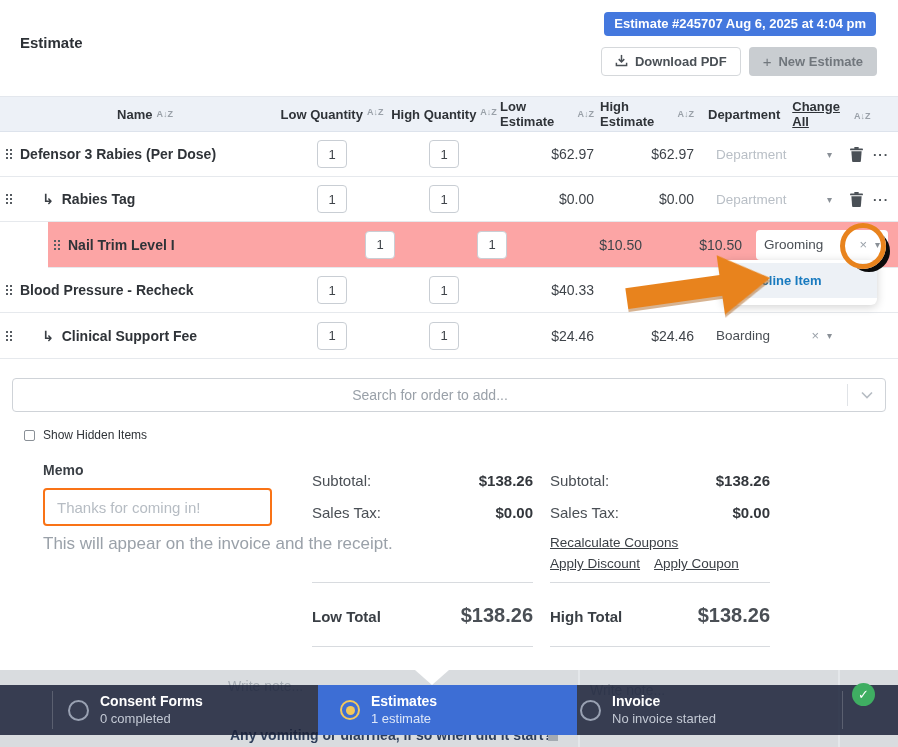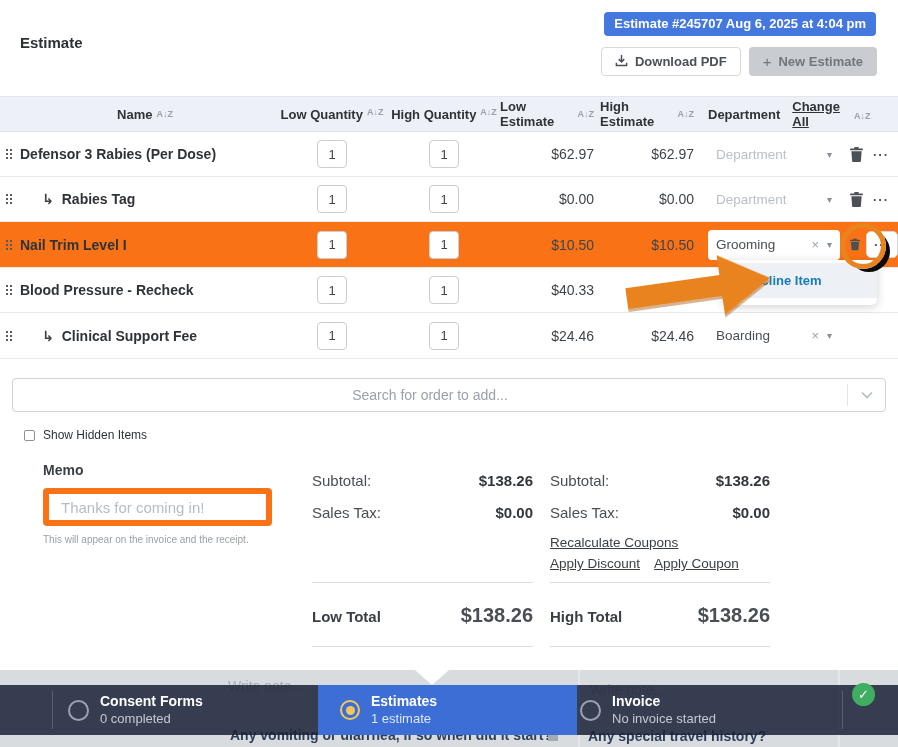--- a/index.html
+++ b/index.html
@@ -15,21 +15,21 @@
   .btn { display:inline-flex; align-items:center; gap:7px; height:29px; padding:0 13px; font-size:13px; font-weight:bold; border-radius:4px; border:1px solid transparent; cursor:pointer; }
   .btn-outline { background:#fff; border-color:#d5d8db; color:#4a5056; }
   .btn-disabled { background:#c9cdd1; color:#70767c; }
   .plus-glyph { font-size:15px; font-weight:normal; }
 
   
   .tbl { position:absolute; left:0; top:96px; width:898px; }
   .tr { display:grid; grid-template-columns:16px 260px 112px 112px 100px 100px 150px 48px; align-items:center; }
   .thead { height:36px; background:#edf1f7; border-top:1px solid #e3e7ed; border-bottom:1px solid #dde3ec; font-size:13px; font-weight:bold; color:#2f3338; }
   .row { height:45px; border-bottom:1px solid #e6e9ed; background:#fff; font-size:14px; }
-  .row-alt { background:#f97316; }
+  .row-alt { background:#fca5a5;margin-left:48px; }
   .az { font-size:9px; color:#9aa1a9; font-weight:bold; white-space:nowrap; margin-left:4px; }
   .th-name { grid-column:2; display:flex; align-items:center; justify-content:center; padding-left:4px; padding-right:6px; }
   .th-center { display:flex; justify-content:center; }
   .th-right { display:flex; align-items:center; justify-content:flex-end; padding-right:6px; }
   .th-dept { display:flex; align-items:center; gap:12px; padding-left:8px; }
   .change-all { text-decoration:underline; cursor:pointer; }
   .drag { width:8px; height:12px; margin-left:5px; background-image:radial-gradient(#565b61 1.1px, transparent 1.3px); background-size:4px 4px; cursor:grab; }
   .name-cell { font-weight:bold; color:#2f3338; padding-left:4px; display:flex; align-items:center; gap:8px; }
   .sub-arrow { font-weight:bold; color:#3a3f45; margin-left:22px; }
   .qty-cell { display:flex; justify-content:center; }
@@ -59,23 +59,23 @@
   
   .search-wrap { position:absolute; left:12px; top:378px; width:874px; height:34px; border:1px solid #cfd3d8; border-radius:4px; background:#fff; display:flex; align-items:center; }
   .search-input { flex:1; border:none; outline:none; height:100%; text-align:center; font-size:14px; color:#3f444a; font-family:inherit; background:transparent; }
   .search-input::placeholder { color:#9aa1a9; }
   .search-caret { width:38px; height:22px; border-left:1px solid #e0e3e7; display:flex; align-items:center; justify-content:center; color:#b6bcc3; cursor:pointer; }
   .chk-row { position:absolute; left:24px; top:428px; display:flex; align-items:center; gap:8px; font-size:12px; color:#2f3338; }
   .chk { width:11px; height:11px; border:1px solid #8a9097; border-radius:2px; background:#fff; cursor:pointer; }
 
   
   .memo-label { position:absolute; left:43px; top:462px; font-size:14px; font-weight:bold; color:#3a3f45; }
-  .memo-input { position:absolute; left:43px; top:488px; width:229px; height:38px; border:6px solid #f97316; border-radius:4px; padding:0 12px; font-size:15px; font-family:inherit; color:#3f444a; }
+  .memo-input { position:absolute; left:43px; top:488px; width:229px; height:38px; border:2px solid #f97316; border-radius:4px; padding:0 12px; font-size:15px; font-family:inherit; color:#3f444a; }
   .memo-input::placeholder { color:#b6bcc3; }
-  .memo-helper { position:absolute; left:43px; top:534px; font-size:10px; color:#9aa1a9; }
+  .memo-helper { position:absolute; left:43px; top:534px; font-size:17px; color:#9aa1a9; }
 
   
   .col-mid { position:absolute; left:312px; width:221px; top:0; }
   .col-right { position:absolute; left:550px; width:220px; top:0; }
   .tot-row { position:absolute; left:0; right:0; display:flex; justify-content:space-between; align-items:baseline; }
   .tot-label { font-size:15px; color:#4a4f55; }
   .tot-val { font-size:15px; font-weight:bold; color:#33373c; }
   .link { font-size:13.5px; color:#3a3f45; text-decoration:underline; cursor:pointer; }
   .hr { position:absolute; left:0; right:0; border-top:1px solid #d8dbdf; }
   .grand-label { font-size:15px; font-weight:bold; color:#3a3f45;text-align:center; }
@@ -352,21 +352,20 @@
     <div class="hr" style="top:646px;"></div>
   </div>
 
   <div class="strip">
     <div class="vline" style="left:578px;"></div>
     <div class="vline" style="left:838px;"></div>
 
     <div class="bg-note" style="left:228px; top:8px;">Write note...</div>
     <div class="bg-note" style="left:590px; top:12px;">Write note...</div>
     <div class="bg-q" style="left:230px; top:57px;">Any vomiting or diarrhea, if so when did it start?</div>
-    <div class="bg-q" style="left:588px; top:58px;">Any special travel history?</div>
     <div class="bg-box" style="left:548px; top:61px;"></div>
 
     <div class="bbar">
       <div class="bdiv" style="left:52px;"></div>
       <div class="bar-group" style="left:68px;">
         <div class="ring"></div>
         <div>
           <div class="bar-title">Consent Forms</div>
           <div class="bar-sub">0 completed</div>
         </div>

